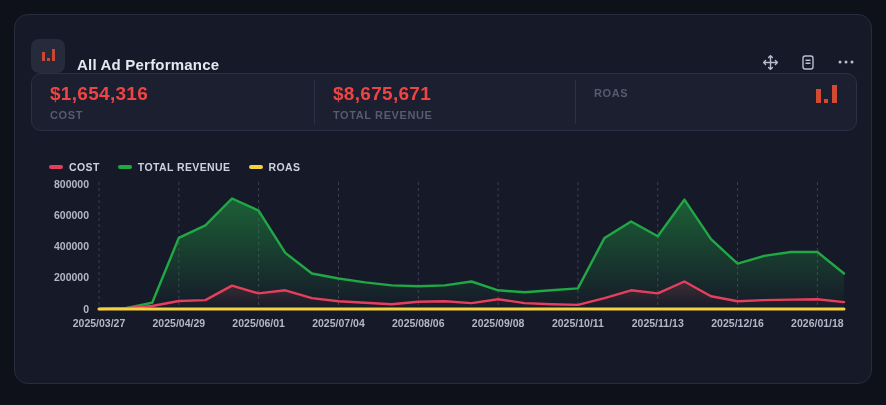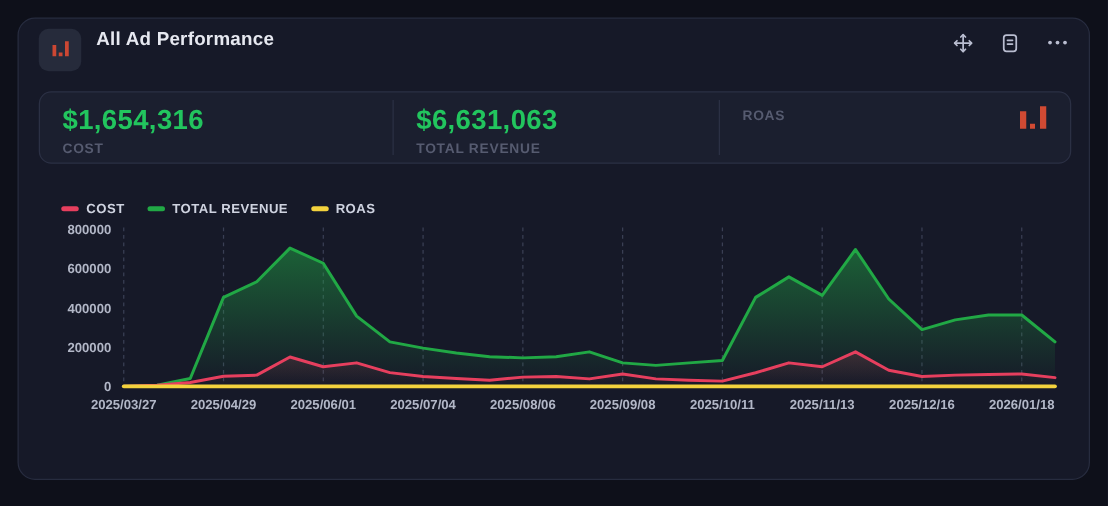--- a/index.html
+++ b/index.html
@@ -9,40 +9,40 @@
     font-family:"Liberation Sans", sans-serif;
     position:relative;
     overflow:hidden;
   }
   .card {
     position:absolute; left:14px; top:14px; width:858px; height:370px;
     background:#161928; border:1px solid #272c3f; border-radius:14px;
   }
   
   .card-header {
-    display:flex; align-items:flex-start; height:50px; padding:0 14px 0 16px; margin-top:8px;
+    display:flex; align-items:flex-end; height:50px; padding:0 14px 0 16px; margin-top:8px;
   }
   .badge {
     width:34px; height:34px; background:#262b3b; border-radius:8px;
     display:flex; align-items:center; justify-content:center; flex:0 0 auto;
   }
   .card-title {
     margin-left:12px; font-size:15px; font-weight:bold; color:#e6e8f0; letter-spacing:.2px;
   }
   .spacer { flex:1; }
   .toolbar { display:flex; align-items:center; gap:16px; }
   .tool-btn { width:22px; height:22px; display:flex; align-items:center; justify-content:center; cursor:pointer; }
   
   .metrics {
     position:absolute; left:16px; top:58px; width:826px; height:58px;
     background:#1b1f2f; border:1px solid #2b3044; border-radius:10px;
     display:flex; align-items:stretch;
   }
   .metric { padding:9px 0 0 18px; }
-  .metric .value { font-size:22px; font-weight:bold; color:#22c55e; letter-spacing:.3px; }
+  .metric .value { font-size:19px; font-weight:bold; color:#ef4444; letter-spacing:.3px; }
   .metric .label { margin-top:4px; font-size:11px; font-weight:bold; color:#565b70; letter-spacing:.6px; }
   .metric-1 { width:282px; }
   .metric-2 { width:260px; }
   .metric-3 { flex:1; }
   .vdiv { width:1px; background:#2b3044; margin:6px 0; }
   .metrics-icon { display:flex; align-items:flex-start; padding:10px 16px 0 0; }
   
   .chart-wrap { position:absolute; left:16px; top:144px; width:826px; height:214px; }
   .legend { display:flex; align-items:center; gap:18px; padding-left:18px; height:16px; }
   .legend-item { display:flex; align-items:center; gap:6px; }
@@ -91,21 +91,21 @@
     </div>
   </div>
 
   <div class="metrics">
     <div class="metric metric-1">
       <div class="value">$1,654,316</div>
       <div class="label">COST</div>
     </div>
     <div class="vdiv"></div>
     <div class="metric metric-2">
-      <div class="value">$6,631,063</div>
+      <div class="value">$8,675,671</div>
       <div class="label">TOTAL REVENUE</div>
     </div>
     <div class="vdiv"></div>
     <div class="metric metric-3">
       <div class="label">ROAS</div>
     </div>
     <div class="metrics-icon">
       <svg width="26" height="26" viewBox="0 0 26 26">
         <rect x="2" y="5" width="5" height="14" fill="#d14a33"></rect>
         <rect x="10" y="15" width="4" height="4" fill="#d14a33"></rect>

